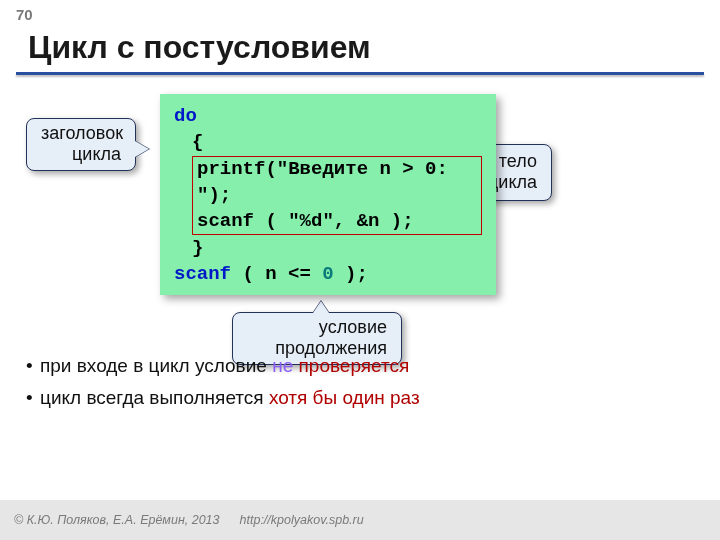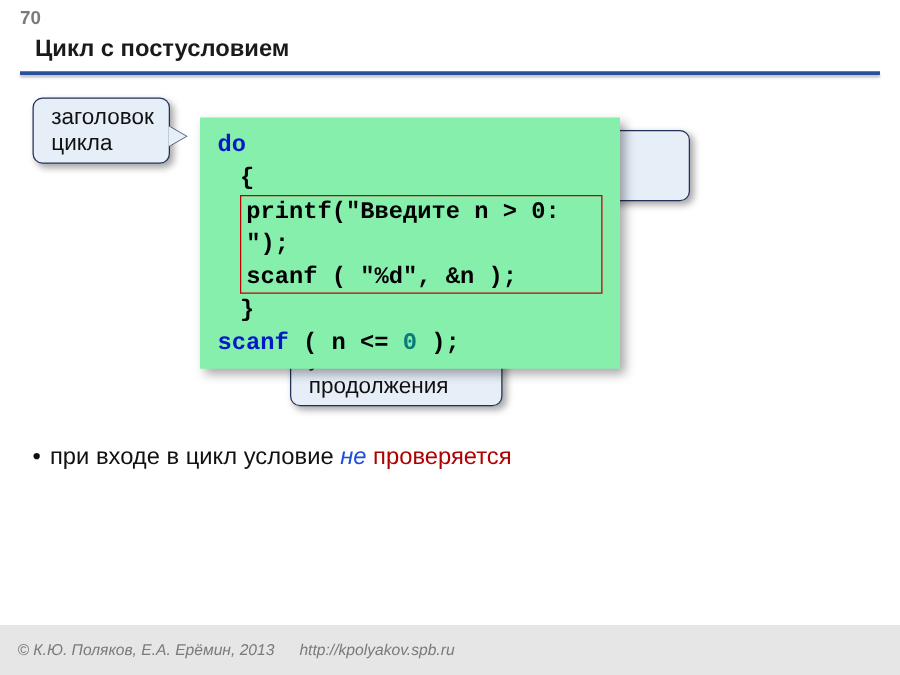--- a/index.html
+++ b/index.html
@@ -20,42 +20,43 @@
     justify-content: space-between;
     align-items: baseline;
   }
   .page-num {
     font-style: normal;
     font-weight: bold;
     color: #7a7a7a;
     font-size: 15px;
   }
   .title {
-    font-size: 19px;
+    font-size: 32px;
     font-weight: bold;
     color: #1a1a1a;
     padding: 4px 16px 6px 28px;
   }
   .title-underline {
     height: 3px;
     background: linear-gradient(#2a4ea0, #2a4ea0);
     margin: 0 16px 0 16px;
     box-shadow: 0 2px 2px rgba(0,0,0,0.25);
   }
   .callout {
     position: absolute;
     background: #e6eef8;
     border: 1px solid #22315a;
     border-radius: 8px;
     padding: 4px 14px 6px 14px;
     font-size: 18px;
     color: #111;
-    text-align: left;
+    text-align: right;
     box-shadow: 3px 3px 6px rgba(0,0,0,0.35);
     line-height: 1.15;
+    margin-top: 40px;
   }
   .callout-header { top: 78px; left: 26px; width: 110px; }
   .callout-body   { top: 104px; left: 432px; width: 120px; padding-top:6px; padding-bottom:8px;}
   .callout-cond   { top: 272px; left: 232px; width: 170px; }
   .callout::after {
     content: "";
     position: absolute;
     width: 0; height: 0;
   }
   .callout-header::after {
@@ -110,21 +111,21 @@
     color: #111;
     line-height: 1.7;
   }
   .bullets li { list-style: none; padding-left: 0; position: relative; }
   .bullets li::before {
     content: "•";
     position: absolute;
     left: -14px;
     color: #111;
   }
-  .em-red { color: #1d4ed8; font-style: italic; }
+  .em-red { color: #8b5cf6; }
   .str-red { color: #b00000; }
   .footer {
     position: absolute;
     bottom: 0; left: 0; right: 0;
     height: 40px;
     background: #e6e6e6;
     font-size: 12.5px;
     font-style: italic;
     color: #7a7a7a;
     display: flex;
@@ -157,18 +158,21 @@
   <div style="padding-left:18px;">}</div>
   <div>
     <span class="kw-blue">scanf</span><span> ( n </span><span>&lt;=</span><span class="kw-teal"> 0</span><span> );</span>
   </div>
 </div>
 
 <ul class="bullets">
   <li>
     <span>при входе в цикл условие </span><span class="em-red">не</span><span class="str-red"> проверяется</span>
   </li>
+  <li>
+    <span>цикл всегда выполняется </span><span class="str-red">хотя бы один раз</span>
+  </li>
 </ul>
 
 <div class="footer">
   <span>© К.Ю. Поляков, Е.А. Ерёмин, 2013</span>
   <span>http://kpolyakov.spb.ru</span>
 </div>
 
 </body></html>

